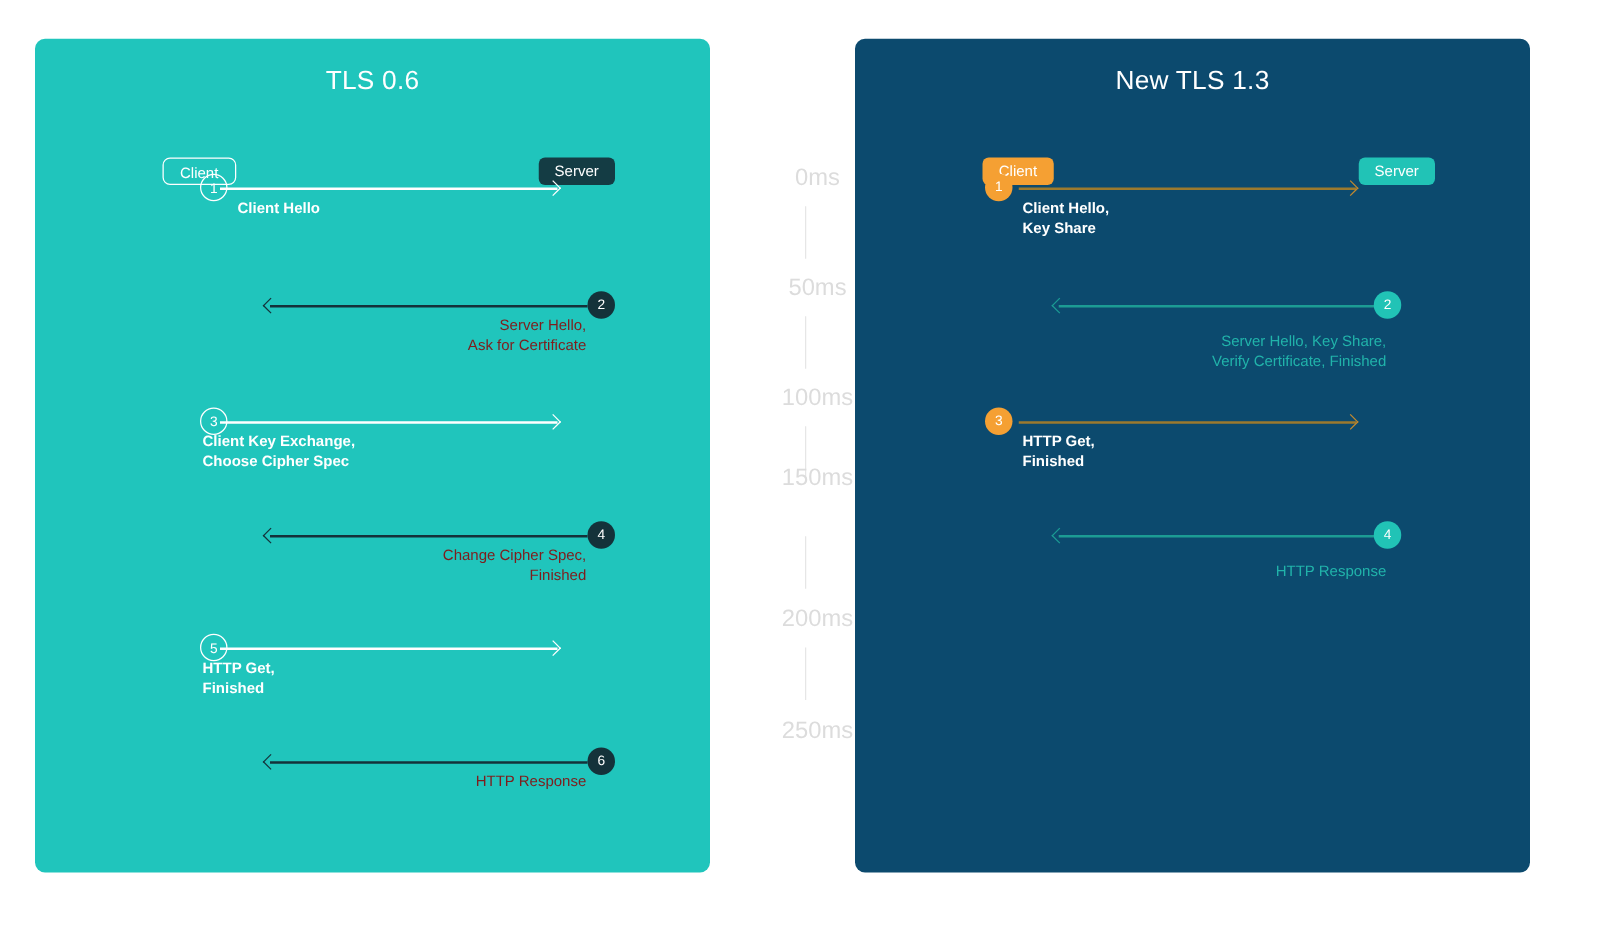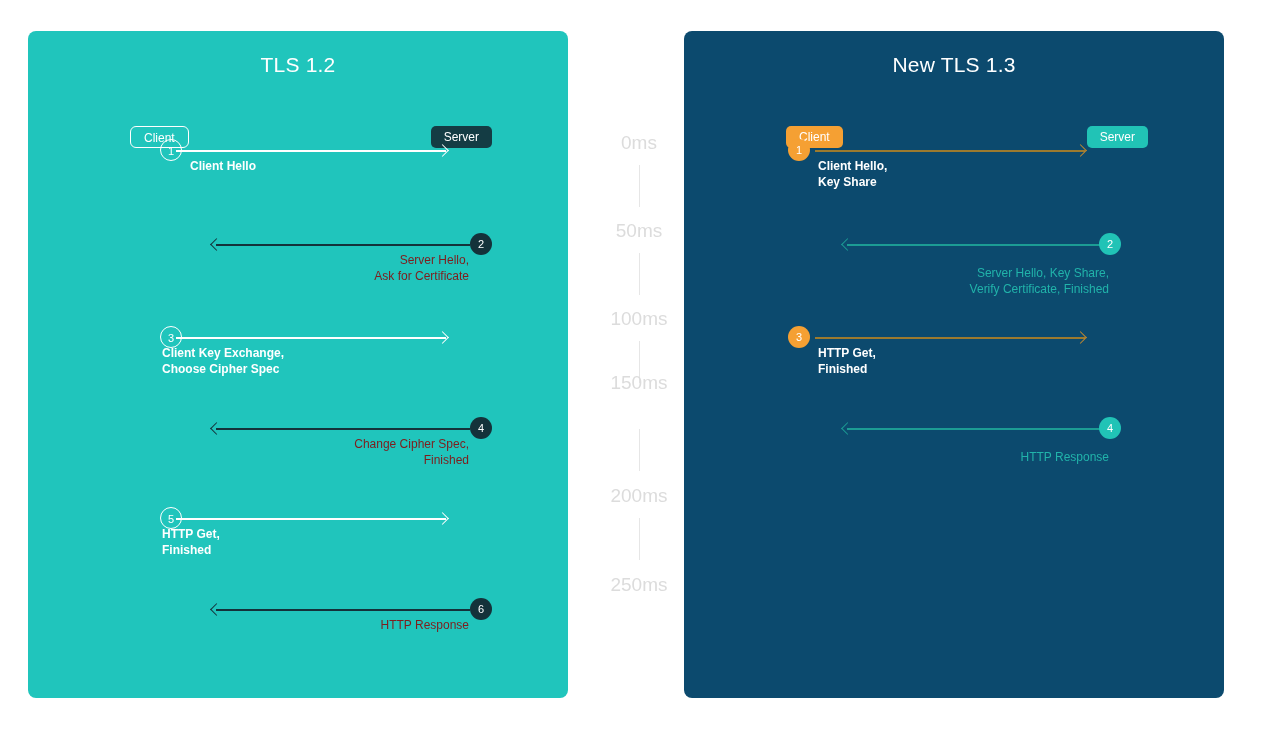--- a/index.html
+++ b/index.html
@@ -119,40 +119,40 @@
   .b-white  { border-color: #ffffff; }
   .b-dark   { border-color: #14323a; }
   .b-orange { border-color: #c58a2e; }
   .b-teal   { border-color: #1c9c94; }
 
   .t-white { color: #ffffff; }
   .t-dark  { color: #7f1d1d; }
   .t-teal  { color: #21b3aa; margin-top: 13px; }
 
   
-  .timeline { position: absolute; left: 568px; top: 0; width: 142px; height: 744px; }
+  .timeline { position: absolute; left: 568px; top: 0; width: 142px; height: 744px; padding-left: 10px; }
   .tl-label {
     position: absolute;
     width: 100%;
     text-align: center;
     font-size: 19px;
     color: #dcdcdc;
   }
   .tl-tick {
     position: absolute;
     left: 50%;
     width: 1px;
     background: #e6e6e6;
   }
 </style>
 </head>
 <body>
 
 <div class="panel left">
-  <div class="panel-title">TLS 1.2</div>
+  <div class="panel-title">TLS 0.6</div>
 
   <div class="badge client">Client</div>
   <div class="badge server">Server</div>
 
   <div class="msg" style="top:119px">
     <div class="line c-white" style="left:148px; width:270px;"></div>
     <div class="arrowhead right b-white" style="left:410px;"></div>
     <div class="dot hollow" style="left:132px;">1</div>
     <div class="msg-label l t-white" style="left:162px; top:8px; width:240px;">Client Hello</div>
   </div>

